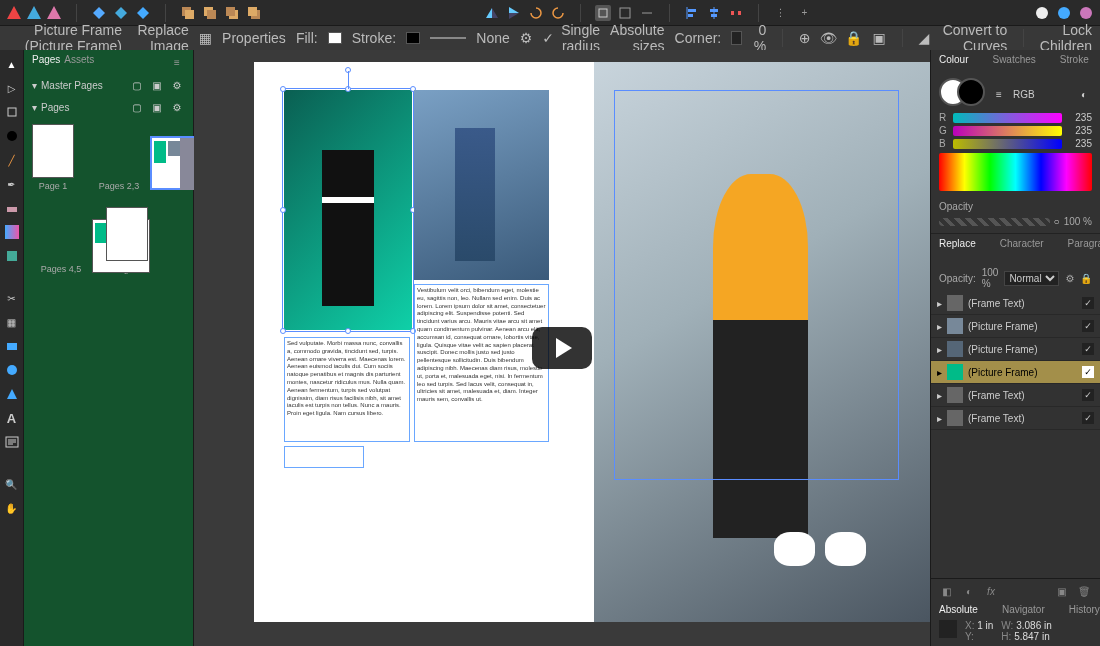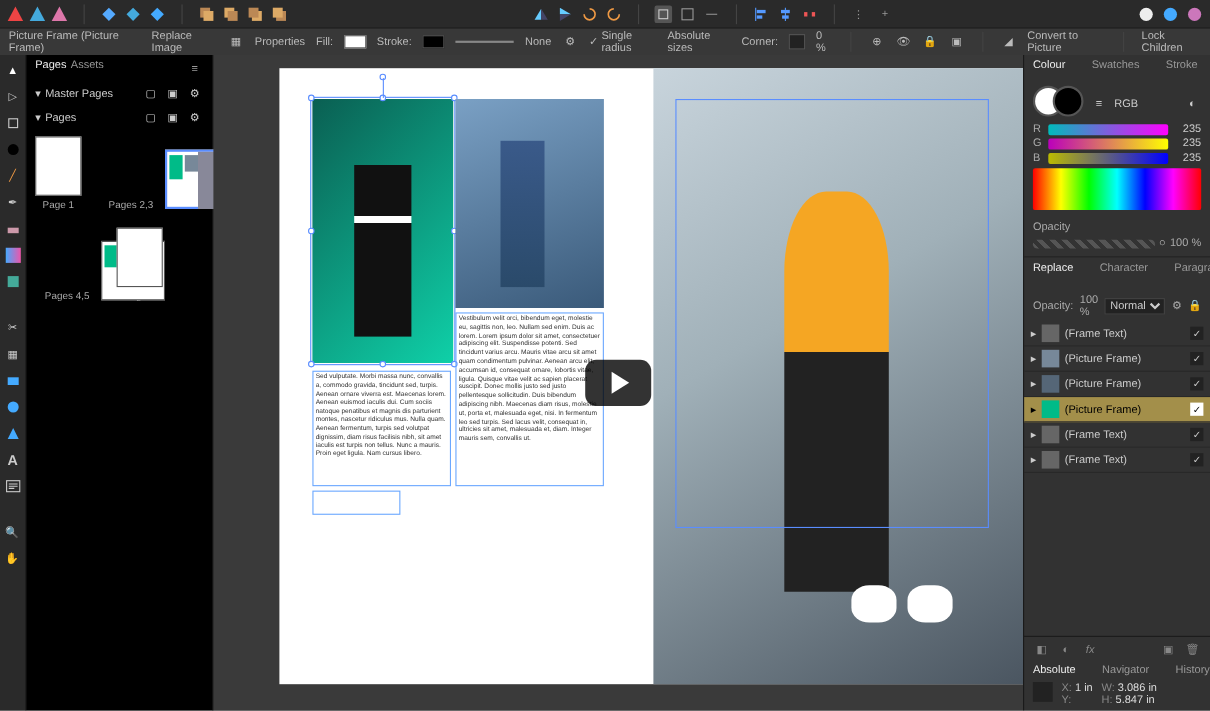--- a/index.html
+++ b/index.html
@@ -4,28 +4,28 @@
 <style>
   * { box-sizing: border-box; margin: 0; padding: 0; font-family: -apple-system, "Segoe UI", Arial, sans-serif; }
   body { width: 1100px; height: 646px; background: #2a2a2a; color: #ccc; font-size: 10px; overflow: hidden; }
   .topbar { height: 26px; background: #2a2a2a; border-bottom: 1px solid #1a1a1a; display: flex; align-items: center; padding: 0 6px; gap: 8px; }
   .ico { width: 16px; height: 16px; display: inline-flex; align-items: center; justify-content: center; }
   .triad { display: flex; gap: 4px; }
   .tri1 { color: #e44; } .tri2 { color: #4ad; } .tri3 { color: #d7a; }
   .tgroup { display: flex; gap: 6px; align-items: center; }
   .sep { width: 1px; height: 18px; background: #444; margin: 0 6px; }
   .spacer { flex: 1; }
-  .contextbar { height: 24px; background: #383838; display: flex; align-items: center; padding: 0 8px; gap: 10px; font-size: 10px; color: #bbb; }
+  .contextbar { height: 24px; background: #383838; display: flex; align-items: center; padding: 0 8px; gap: 10px; font-size: 14px; color: #bbb; text-align: right; }
   .cb-swatch { width: 22px; height: 12px; border: 1px solid #555; }
   .cb-stroke-prev { width: 60px; height: 2px; background: #888; }
   .cb-chk { display: flex; align-items: center; gap: 3px; }
   .main { display: flex; height: 596px; }
   .tools { width: 24px; background: #2a2a2a; border-right: 1px solid #1a1a1a; display: flex; flex-direction: column; align-items: center; gap: 8px; padding-top: 6px; }
   .tools .ico { cursor: pointer; }
-  .leftpanel { width: 170px; background: #000000; border-right: 1px solid #1a1a1a; display: flex; flex-direction: column; }
+  .leftpanel { width: 170px; background: #14532d; border-right: 1px solid #1a1a1a; display: flex; flex-direction: column; }
   .panel-tabs { display: flex; gap: 4px; padding: 4px 8px; font-size: 10px; color: #999; }
   .panel-tabs .active { color: #eee; }
   .panel-hdr { padding: 3px 8px; font-size: 10px; color: #ccc; display: flex; align-items: center; gap: 4px; }
   .panel-icons { display: flex; gap: 4px; margin-left: auto; }
   .thumbs { padding: 6px 8px; display: flex; flex-wrap: wrap; gap: 16px; }
   .thumb { text-align: center; font-size: 9px; color: #aaa; }
   .thumb .pg { width: 42px; height: 54px; background: #fff; border: 1px solid #555; margin-bottom: 3px; position: relative; }
   .thumb .pg.spread { width: 58px; }
   .canvas { flex: 1; background: #3a3a3a; position: relative; overflow: hidden; }
   .spread { position: absolute; left: 60px; top: 12px; width: 680px; height: 560px; background: #fff; display: flex; }
@@ -243,21 +243,21 @@
   <span>Corner:</span>
   <div class="cb-swatch" style="width:16px;height:14px;background:#222"></div>
   <span>0 %</span>
   <div class="sep"></div>
   <span class="ico">⊕</span>
   <span class="ico">👁</span>
   <span class="ico">🔒</span>
   <span class="ico">▣</span>
   <div class="sep"></div>
   <span class="ico">◢</span>
-  <span>Convert to Picture</span>
+  <span>Convert to Curves</span>
   <div class="sep"></div>
   <span>Lock Children</span>
 </div>
 
 <div class="main">
 
   <div class="tools">
     <span class="ico" style="color:#fff">▲</span>
     <span class="ico" style="color:#ccc">▷</span>
     <span class="ico">

